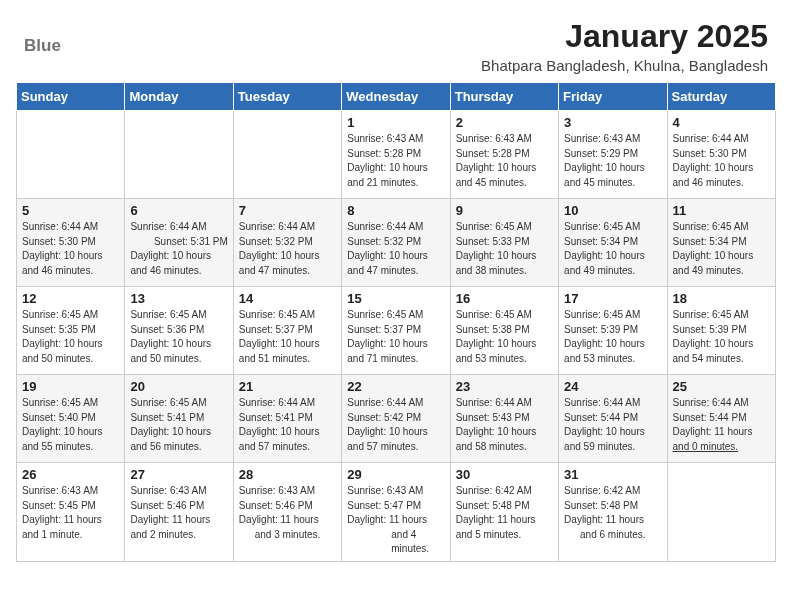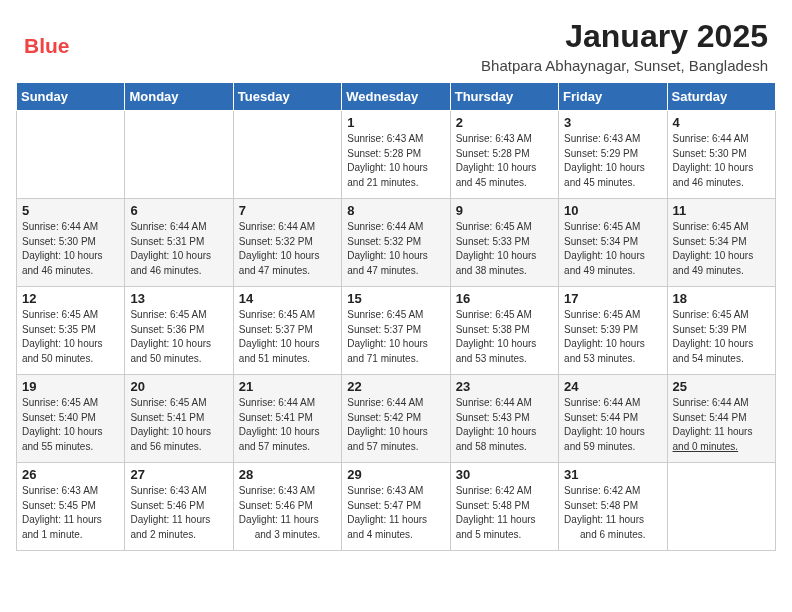--- a/index.html
+++ b/index.html
@@ -76,26 +76,26 @@
     .empty-cell {
       background: #fff !important;
     }
   </style>
 </head>
 <body>
 
 <div class="header">
   <div class="logo">
   <div style="display:flex;align-items:baseline;">
-    <span style="font-size:21px;font-weight:bold;color:#ef4444;">Blue</span>
+    <span style="font-size:17px;font-weight:bold;color:#737373;">Blue</span>
   </div>
 </div>
   <div class="title-block">
     <div class="month-title">January 2025</div>
-    <div class="location">Bhatpara Abhaynagar, Sunset, Bangladesh</div>
+    <div class="location">Bhatpara Bangladesh, Khulna, Bangladesh</div>
   </div>
 </div>
 
 <div class="calendar-wrapper">
   <table>
     <thead>
       <tr>
         <th>Sunday</th>
         <th>Monday</th>
         <th>Tuesday</th>
@@ -154,21 +154,21 @@
               <span style="display: block;">Sunrise: 6:44 AM</span>
               <span style="display: block;">Sunset: 5:30 PM</span>
               <span style="display: block;">Daylight: 10 hours</span>
               <span style="display: block;">and 46 minutes.</span>
             </div>
           </td>
           <td>
             <span class="day-num">6</span>
             <div class="day-info">
               <span style="display: block;">Sunrise: 6:44 AM</span>
-              <span style="display: block;">Sunset: 5:31 PM</span>
+              <span style="display: block; text-align: right;">Sunset: 5:31 PM</span>
               <span style="display: block;">Daylight: 10 hours</span>
               <span style="display: block;">and 46 minutes.</span>
             </div>
           </td>
           <td>
             <span class="day-num">7</span>
             <div class="day-info">
               <span style="display: block;">Sunrise: 6:44 AM</span>
               <span style="display: block;">Sunset: 5:32 PM</span>
               <span style="display: block;">Daylight: 10 hours</span>
@@ -369,21 +369,21 @@
               <span style="display: block;">Daylight: 11 hours</span>
               <span style="display: block; text-align: center;">and 3 minutes.</span>
             </div>
           </td>
           <td>
             <span class="day-num">29</span>
             <div class="day-info">
               <span style="display: block;">Sunrise: 6:43 AM</span>
               <span style="display: block;">Sunset: 5:47 PM</span>
               <span style="display: block;">Daylight: 11 hours</span>
-              <span style="display: block;">and 4 minutes.</span>
+              <span style="display: block; margin-left: 44px;">and 4 minutes.</span>
             </div>
           </td>
           <td>
             <span class="day-num">30</span>
             <div class="day-info">
               <span style="display: block;">Sunrise: 6:42 AM</span>
               <span style="display: block;">Sunset: 5:48 PM</span>
               <span style="display: block;">Daylight: 11 hours</span>
               <span style="display: block;">and 5 minutes.</span>
             </div>

